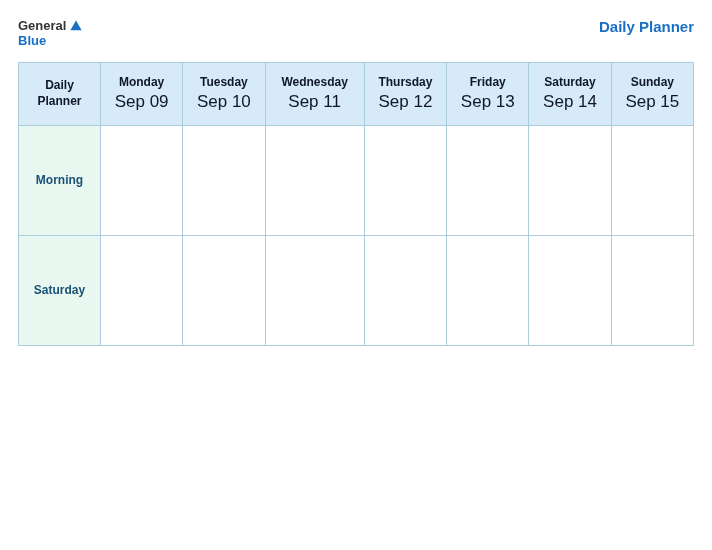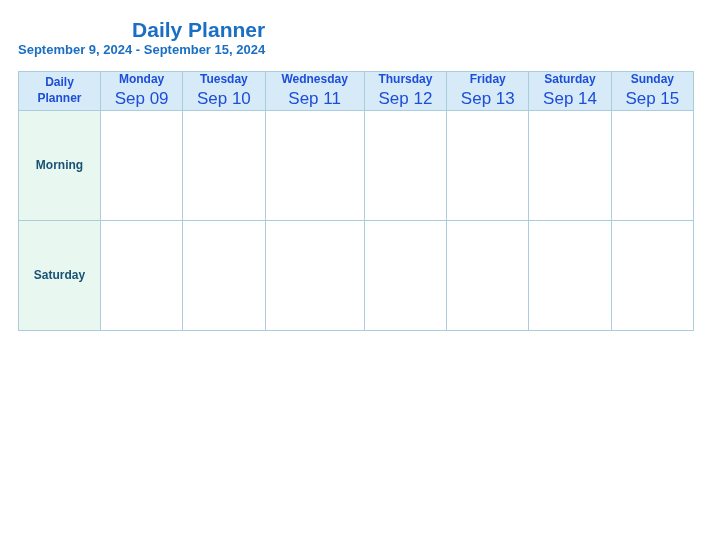--- a/index.html
+++ b/index.html
@@ -46,21 +46,21 @@
     }
     .logo-icon {
       width: 14px;
       height: 14px;
       margin-left: 1px;
     }
     .title-area {
       text-align: right;
     }
     .planner-title {
-      font-size: 21px;
+      font-size: 15px;
       font-weight: bold;
       color: #1a6fc4;
     }
     .planner-date-range {
       font-size: 13px;
       font-weight: bold;
       color: #1a6fc4;
     }
     .calendar-table {
       width: 100%;
@@ -71,22 +71,22 @@
     .calendar-table td {
       border: 1px solid #aaccdd;
       text-align: center;
       vertical-align: middle;
       padding: 4px 2px;
     }
     .header-row th {
       background: #d6eaf8;
       font-size: 12px;
       font-weight: bold;
-      color: #1d4ed8;
-      padding: 0 3px;
+      color: #0f172a;
+      padding: 12px 3px;
       line-height: 1.3;
     }
     .header-row th .day-name {
       font-size: 12px;
       font-weight: bold;
       display: block;
     }
     .header-row th .day-date {
       font-size: 17px;
       font-weight: normal;
@@ -109,23 +109,33 @@
     }
     .header-label-cell {
       background: #d6eaf8;
     }
   </style>
 </head>
 <body>
 
 <div class="page">
   <div class="header">
+    <div class="logo-area">
+      <div class="logo-text">
+        <span class="logo-general">General</span>
+        <svg class="logo-icon" viewBox="0 0 20 20">
+          <polygon points="10,2 18,16 2,16" fill="#1a6fc4"></polygon>
+        </svg>
+      </div>
+      <div class="logo-text">
+        <span class="logo-blue">Blue</span>
+      </div>
+    </div>
     <div class="title-area">
       <div class="planner-title">Daily Planner</div>
-      <div class="planner-date-range">September 9, 2024 - September 15, 2024</div>
     </div>
   </div>
 
   <table class="calendar-table">
     <thead>
       <tr class="header-row">
         <th class="header-label-cell">
           <span class="day-name">Daily<br>Planner</span>
         </th>
         <th>

